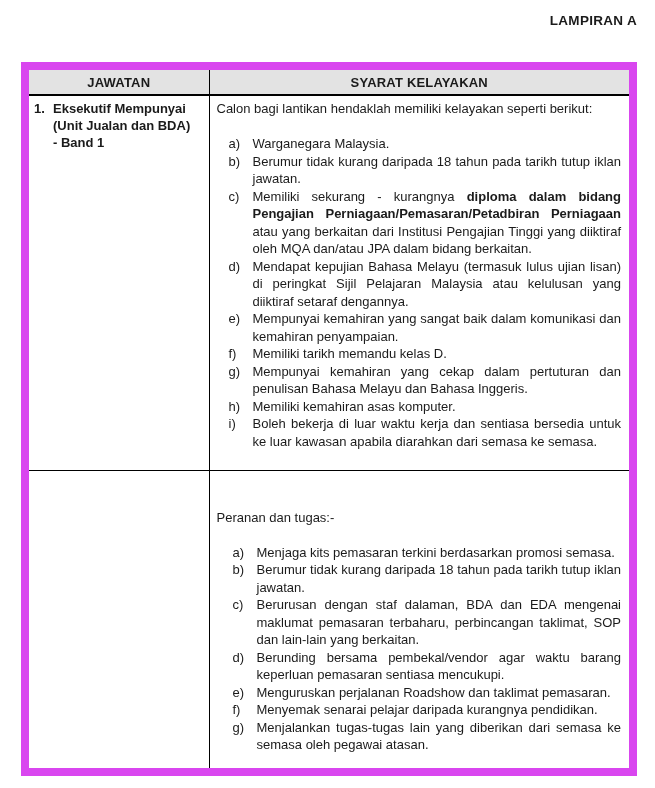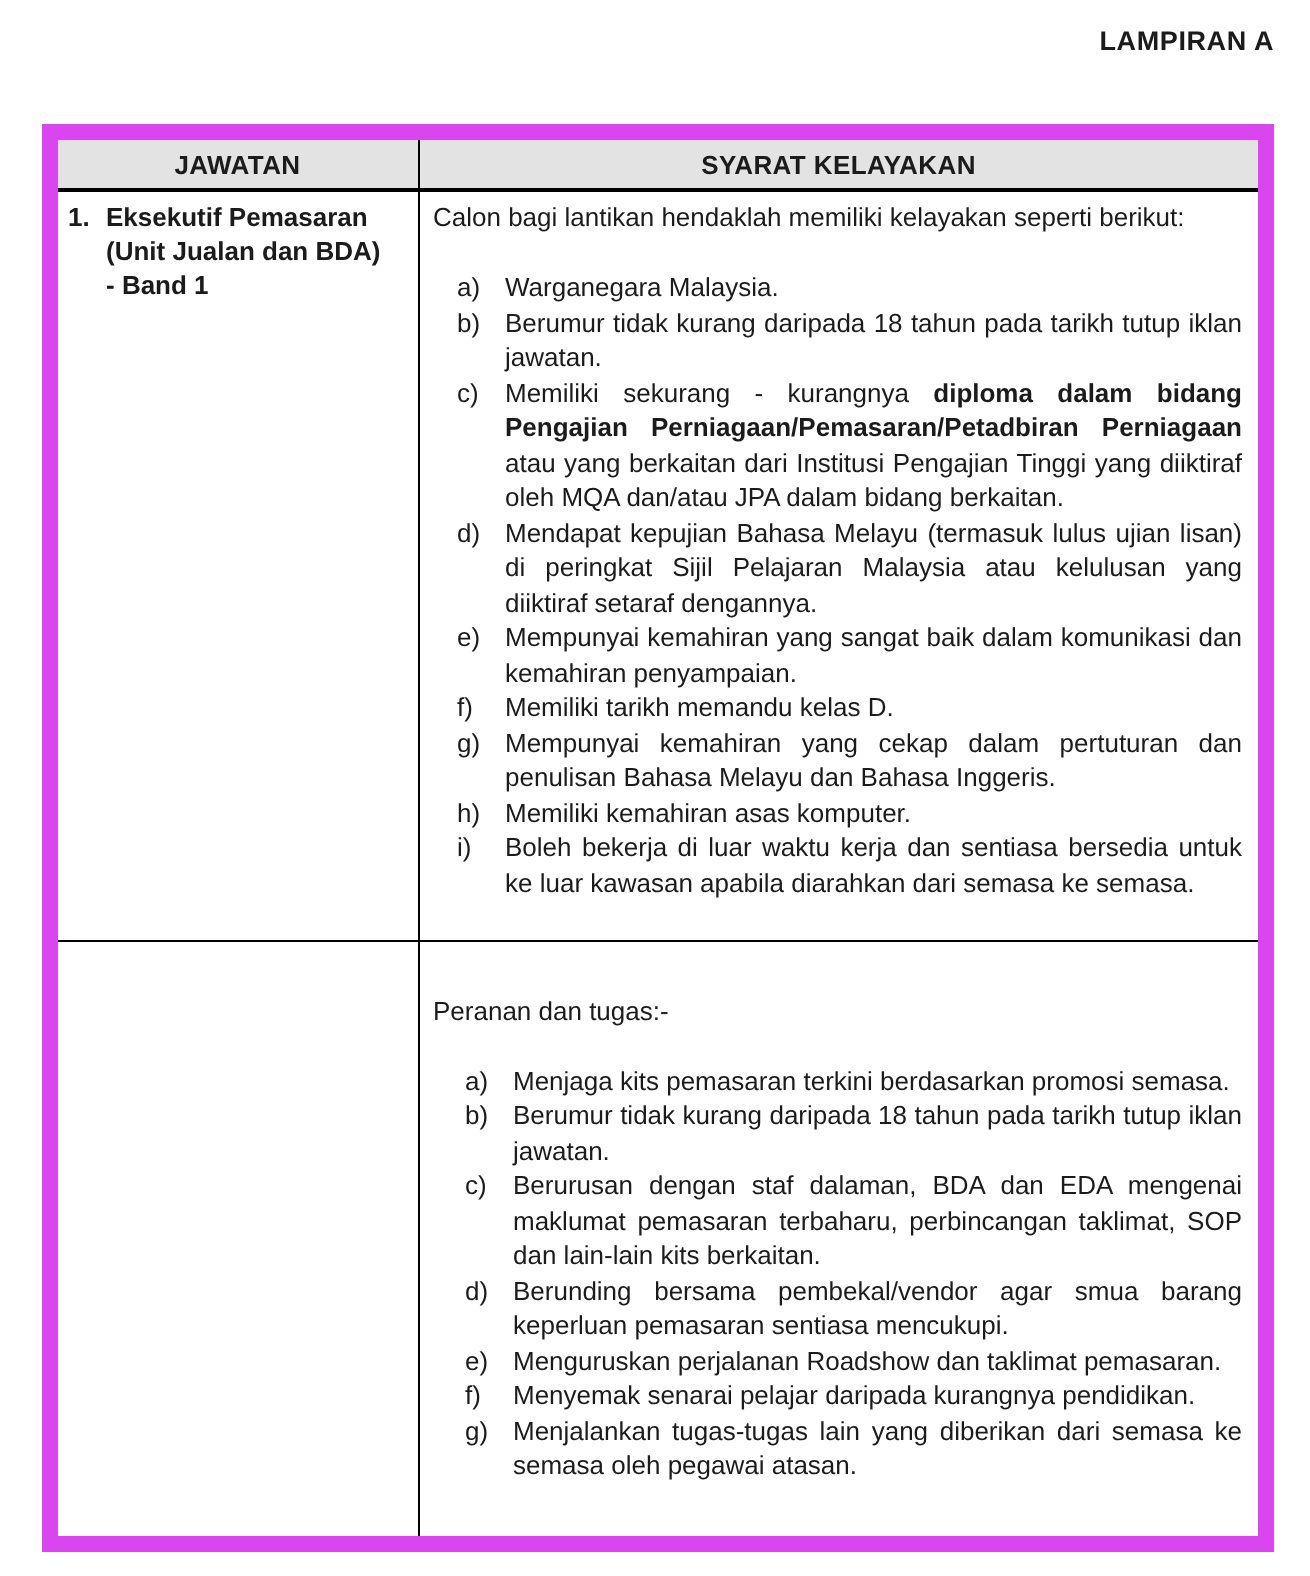--- a/index.html
+++ b/index.html
@@ -55,21 +55,21 @@
     font-weight: bold;
     line-height: 17px;
   }
   .pos-flex { display: flex; }
   .pos-num { flex: none; width: 19px; }
   .req-cell {
     padding: 4px 8px 4px 7px;
     font-size: 13px;
     line-height: 17.5px;
   }
-  .row2 .req-cell { padding-top: 26px; }
+  .row2 .req-cell { padding-top: 38px; }
   .intro { text-align: left; }
   .list { margin: 17.5px 0 0 12px; }
   .list2 { margin-left: 16px; }
   .li { display: flex; }
   .li-label { flex: none; width: 24px; }
   .li-text { flex: 1; text-align: justify; }
   .li-text b { font-weight: bold; }
 </style>
 </head>
 <body>
@@ -86,21 +86,21 @@
       <th>JAWATAN</th>
       <th>SYARAT KELAYAKAN</th>
     </tr>
   </thead>
   <tbody>
     <tr class="row1">
       <td class="pos-cell">
         <div class="pos-flex">
           <span class="pos-num">1.</span>
           <span class="pos-title">
-            <div>Eksekutif Pemasaran</div>
+            <div>Eksekutif Mempunyai</div>
             <div>(Unit Jualan dan BDA)</div>
             <div>- Band 1</div>
           </span>
         </div>
       </td>
       <td class="req-cell">
         <p class="intro">Calon bagi lantikan hendaklah memiliki kelayakan seperti berikut:</p>
         <div class="list">
           <div class="li">
             <span class="li-label">a)</span>
@@ -149,25 +149,25 @@
           <div class="li">
             <span class="li-label">a)</span>
             <span class="li-text">Menjaga kits pemasaran terkini berdasarkan promosi semasa.</span>
           </div>
           <div class="li">
             <span class="li-label">b)</span>
             <span class="li-text">Berumur tidak kurang daripada 18 tahun pada tarikh tutup iklan jawatan.</span>
           </div>
           <div class="li">
             <span class="li-label">c)</span>
-            <span class="li-text">Berurusan dengan staf dalaman, BDA dan EDA mengenai maklumat pemasaran terbaharu, perbincangan taklimat, SOP dan lain-lain kits berkaitan.</span>
+            <span class="li-text">Berurusan dengan staf dalaman, BDA dan EDA mengenai maklumat pemasaran terbaharu, perbincangan taklimat, SOP dan lain-lain yang berkaitan.</span>
           </div>
           <div class="li">
             <span class="li-label">d)</span>
-            <span class="li-text">Berunding bersama pembekal/vendor agar smua barang keperluan pemasaran sentiasa mencukupi.</span>
+            <span class="li-text">Berunding bersama pembekal/vendor agar waktu barang keperluan pemasaran sentiasa mencukupi.</span>
           </div>
           <div class="li">
             <span class="li-label">e)</span>
             <span class="li-text">Menguruskan perjalanan Roadshow dan taklimat pemasaran.</span>
           </div>
           <div class="li">
             <span class="li-label">f)</span>
             <span class="li-text">Menyemak senarai pelajar daripada kurangnya pendidikan.</span>
           </div>
           <div class="li">

